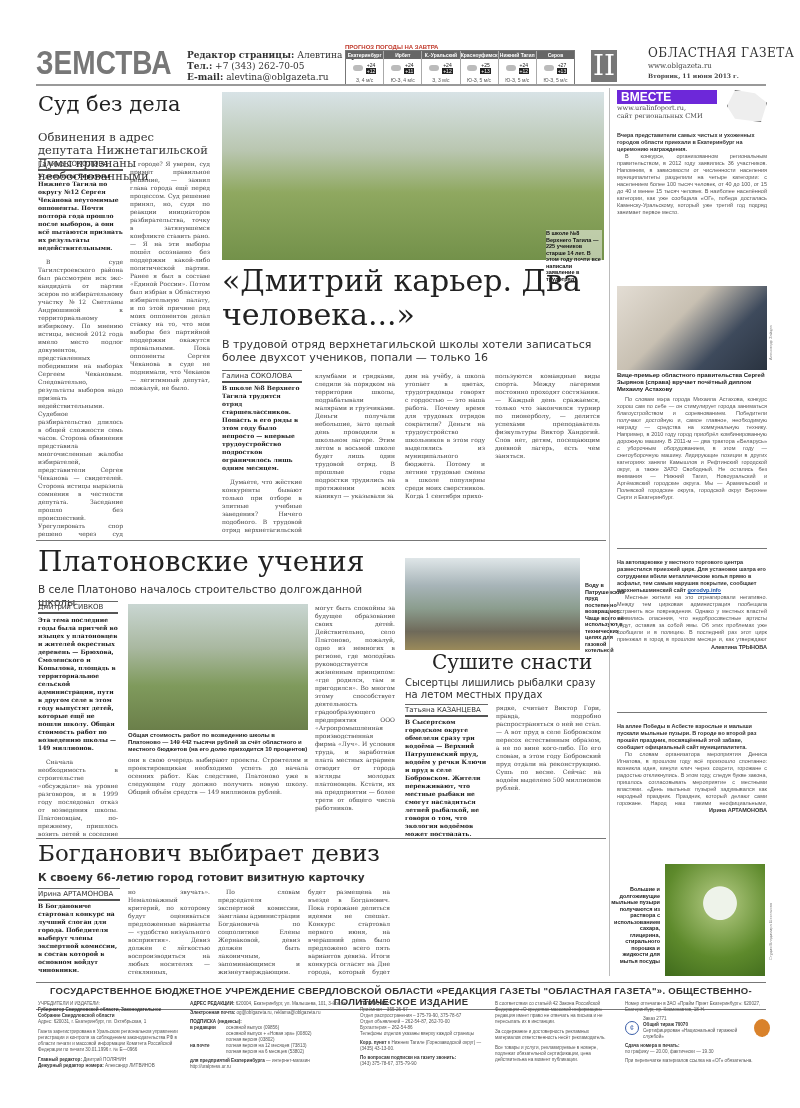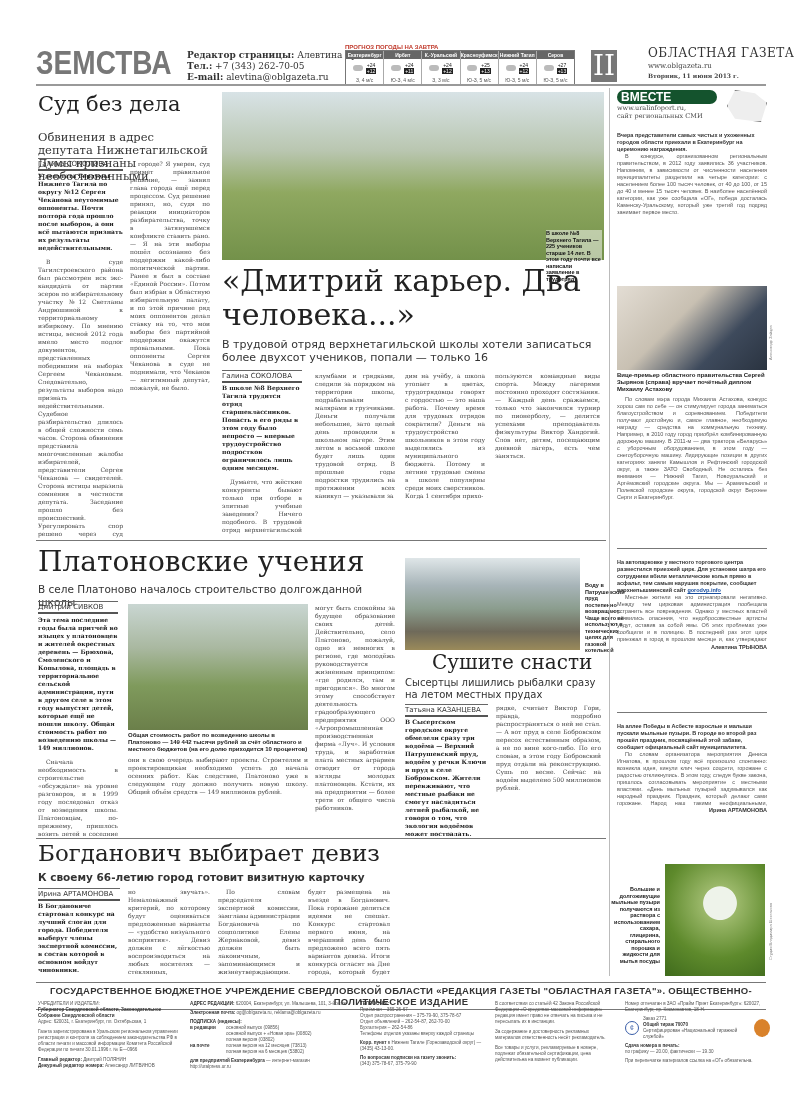--- a/index.html
+++ b/index.html
@@ -33,21 +33,21 @@
 .photo{background:linear-gradient(180deg,#c9d6d2 0%,#a9b8a0 35%,#7f9a5c 65%,#6b7f4a 100%);}
 .photo-lake{background:linear-gradient(180deg,#dfe6e8 0%,#a7b4b8 30%,#8b9d8e 55%,#6f6a5a 80%,#9a8a5a 100%);}
 .photo-build{background:linear-gradient(180deg,#d8e3e6 0%,#b9c6b0 35%,#8fa860 60%,#73914a 100%);}
 .photo-people{background:linear-gradient(135deg,#e3ddd4 0%,#c8c0b2 40%,#3e4a5c 70%,#2a3340 100%);}
 .photo-bubble{background:radial-gradient(circle at 55% 35%,#eef3ea 0 18%,#9bb86a 19%,#5e8a2c 60%,#3f6a1c 100%);}
 .caption{font-family:"Liberation Sans",sans-serif;font-weight:bold;font-size:6px;line-height:7px;color:#222;}
 .side-head{font-family:"DejaVu Sans",sans-serif;font-weight:bold;font-size:12px;line-height:15px;color:#222;}
 .side-lead{font-family:"Liberation Sans",sans-serif;font-weight:bold;font-size:5.5px;line-height:7px;color:#333;}
 .side-body{font-family:"Liberation Sans",sans-serif;font-size:5.5px;line-height:7px;color:#555;text-align:justify;}
 .vmeste{left:617px;top:90px;width:150px;}
-.vmeste-tag{background:#14532d;color:#fff;font-family:"Liberation Sans",sans-serif;font-weight:bold;font-size:12px;padding:0 4px;width:100px;border-radius:7px;}
+.vmeste-tag{background:#6d28d9;color:#fff;font-family:"Liberation Sans",sans-serif;font-weight:bold;font-size:12px;padding:0 4px;width:100px;}
 .vmeste-url{font-family:"DejaVu Serif",serif;font-size:6.5px;color:#444;line-height:8px;}
 .vmeste-map{position:absolute;right:0;top:0;width:40px;height:32px;border:1px solid #777;clip-path:polygon(20% 0,70% 10%,100% 40%,85% 100%,20% 90%,0 50%);background:#eee;}
 .bar-line{height:1px;background:#777;}
 .footer-title{left:36px;top:982px;width:730px;font-family:"Liberation Sans",sans-serif;font-weight:bold;font-size:9.5px;letter-spacing:0.3px;color:#333;border-top:1.5px solid #777;border-bottom:1.5px solid #777;padding:2px 0;text-align:center;}
 .footer-col{font-family:"Liberation Sans",sans-serif;font-size:4.6px;line-height:6px;color:#555;}
 .footer-col b{color:#333;}
 .credit{font-family:"Liberation Sans",sans-serif;font-size:4px;color:#888;writing-mode:vertical-rl;transform:rotate(180deg);}
 .link{color:#1a4fa0;text-decoration:underline;}
 </style>
 </head>

